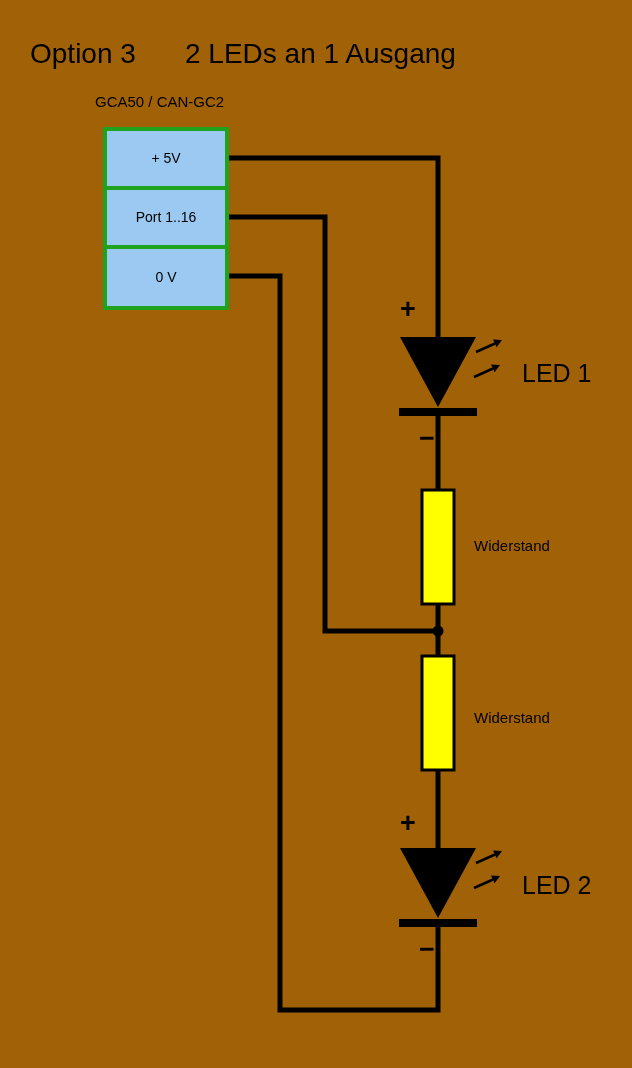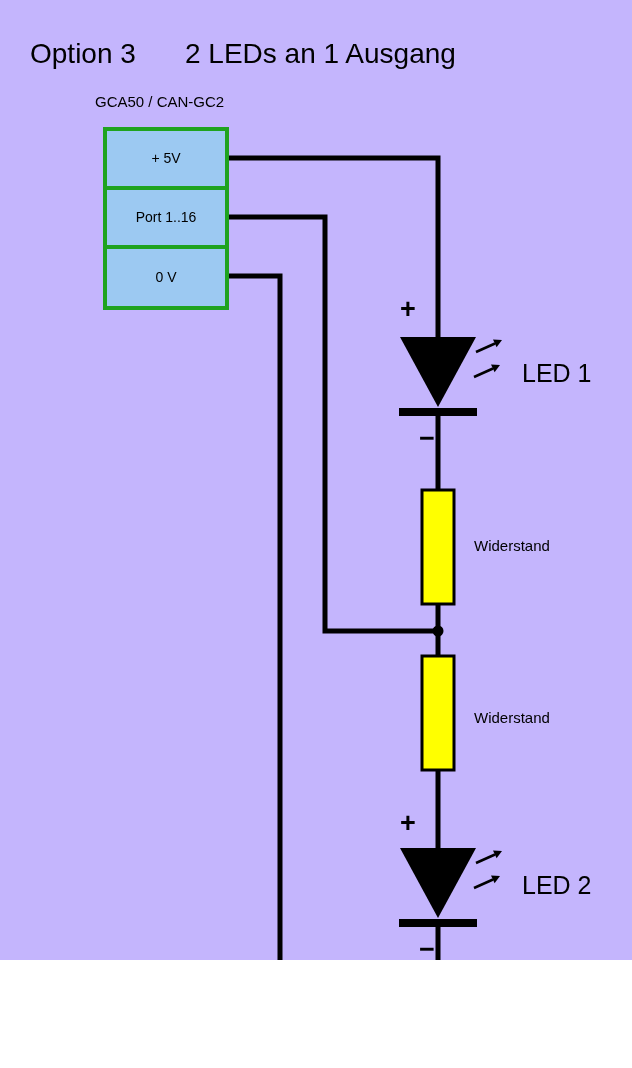--- a/index.html
+++ b/index.html
@@ -1,16 +1,16 @@
 <!DOCTYPE html>
 <html><head>
 <meta charset="utf-8">
 <style>
   html,body{margin:0;padding:0;background:#ffffff;}
-  .page{position:relative;width:632px;height:960px;background:#c4b5fd;overflow:hidden;
+  .page{position:relative;width:632px;height:1068px;background:#a16207;overflow:hidden;
         font-family:"Liberation Sans",sans-serif;}
   svg{position:absolute;top:0;left:0;display:block;color:#000;}
   text{font-family:"Liberation Sans",sans-serif;fill:#000000;}
   .title-text{font-size:28px;}
   .small-label{font-size:15px;}
   .cell-label{font-size:14px;}
   .led-label{font-size:25px;}
   .polarity{font-size:27px;font-weight:bold;}
 </style>
 </head>

